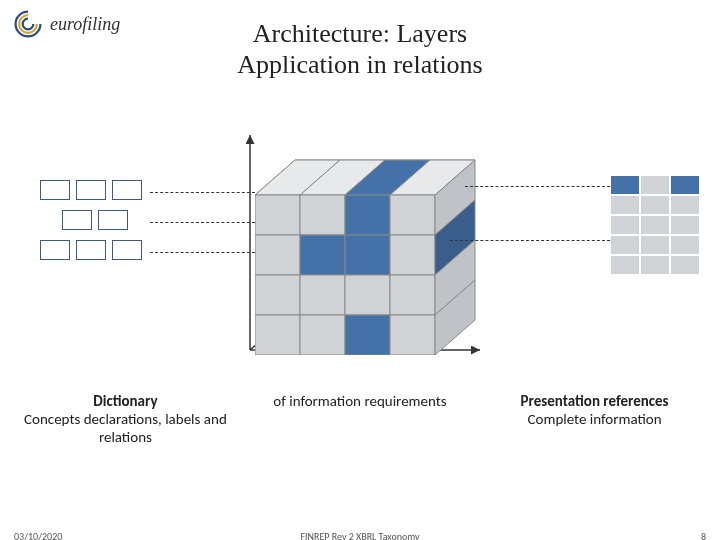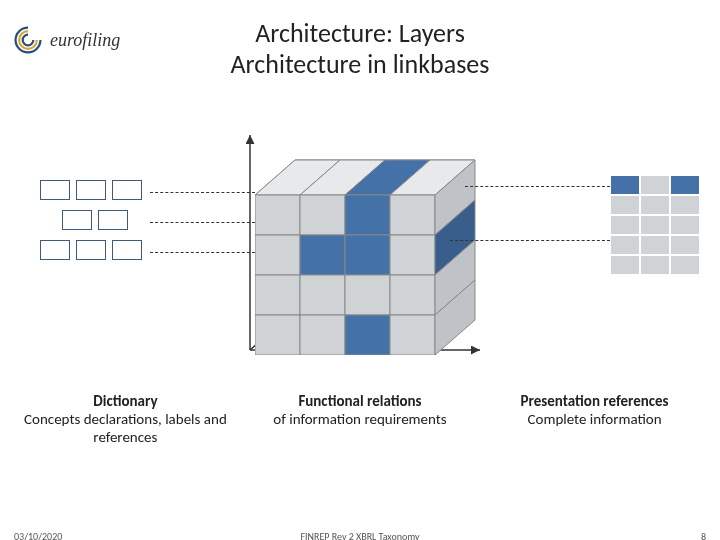--- a/index.html
+++ b/index.html
@@ -11,21 +11,20 @@
     position: relative;
     overflow: hidden;
   }
   .logo {
     position: absolute;
     top: 8px;
     left: 10px;
     display: flex;
     align-items: center;
     gap: 4px;
-    margin-top: 16px;
   }
   .logo-swirl {
     width: 36px;
     height: 32px;
     position: relative;
   }
   .logo-swirl svg { width: 100%; height: 100%; }
   .logo-text {
     font-family: 'Brush Script MT', cursive;
     font-size: 18px;
@@ -34,20 +33,21 @@
   }
   .title {
     position: absolute;
     top: 18px;
     left: 0;
     width: 100%;
     text-align: center;
     font-size: 26px;
     color: #222;
     line-height: 1.2;
+    font-family: Liberation Serif, serif;
   }
   .diagram-area {
     position: absolute;
     top: 120px;
     left: 0;
     width: 720px;
     height: 260px;
   }
   
   .left-boxes {
@@ -124,21 +124,21 @@
       <path d="M20 4 A14 14 0 1 0 34 18" stroke="#2a4d7a" stroke-width="2.5" fill="none"></path>
       <path d="M20 8 A10 10 0 1 0 30 18" stroke="#d4a73a" stroke-width="2.5" fill="none"></path>
       <path d="M20 12 A6 6 0 1 0 26 18" stroke="#2a4d7a" stroke-width="2.5" fill="none"></path>
     </svg>
   </div>
   <span class="logo-text">eurofiling</span>
 </div>
 
 <div class="title">
   <span>Architecture: Layers</span><br>
-  <span>Architecture in linkbases</span>
+  <span>Application in relations</span>
 </div>
 
 <div class="diagram-area">
 
   <div class="left-boxes">
     <div class="row-boxes">
       <div class="small-box"></div>
       <div class="small-box"></div>
       <div class="small-box"></div>
     </div>
@@ -241,24 +241,23 @@
   <div class="dashed" style="left:150px; top:132px; width:105px;"></div>
 
   <div class="dashed" style="left:465px; top:66px; width:145px;"></div>
   <div class="dashed" style="left:450px; top:120px; width:160px;"></div>
 
 </div>
 
 <div class="labels">
   <div class="label-col">
     <div class="bold">Dictionary</div>
-    <div>Concepts declarations, labels and references</div>
+    <div>Concepts declarations, labels and relations</div>
   </div>
   <div class="label-col">
-    <div class="bold">Functional relations</div>
     <div>of information requirements</div>
   </div>
   <div class="label-col">
     <div class="bold">Presentation references</div>
     <div>Complete information</div>
   </div>
 </div>
 
 <div class="footer">
   <span class="footer-date">03/10/2020</span>

